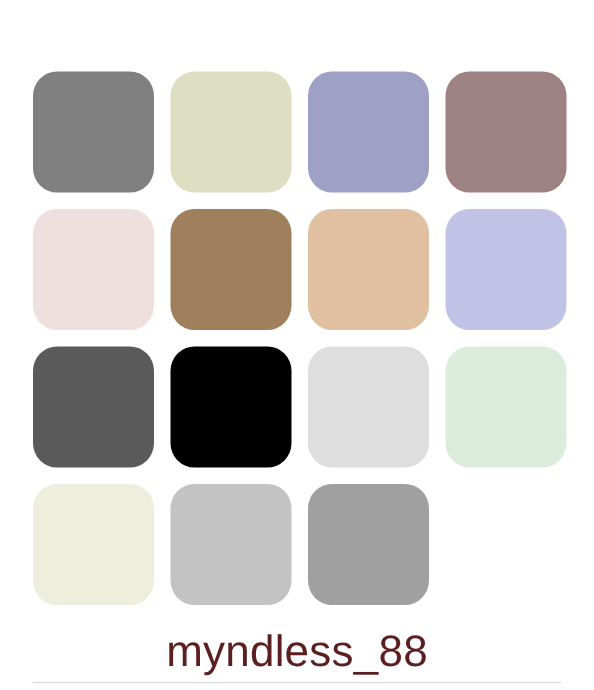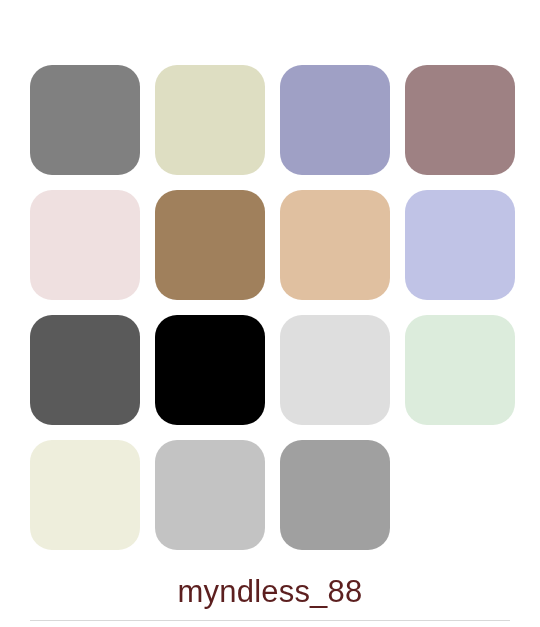--- a/index.html
+++ b/index.html
@@ -60,21 +60,21 @@
   }
   #caption-area {
     position: absolute;
     left: 0;
     top: 573px;
     width: 540px;
     text-align: center;
   }
   #palette-title {
     font-family: "Liberation Sans", sans-serif;
-    font-size: 31px;
+    font-size: 40px;
     font-weight: 400;
     color: #5c1f1f;
     letter-spacing: 0.2px;
     line-height: 38px;
     margin: 0;
   }
   #caption-divider {
     position: absolute;
     left: 30px;
     top: 620px;

